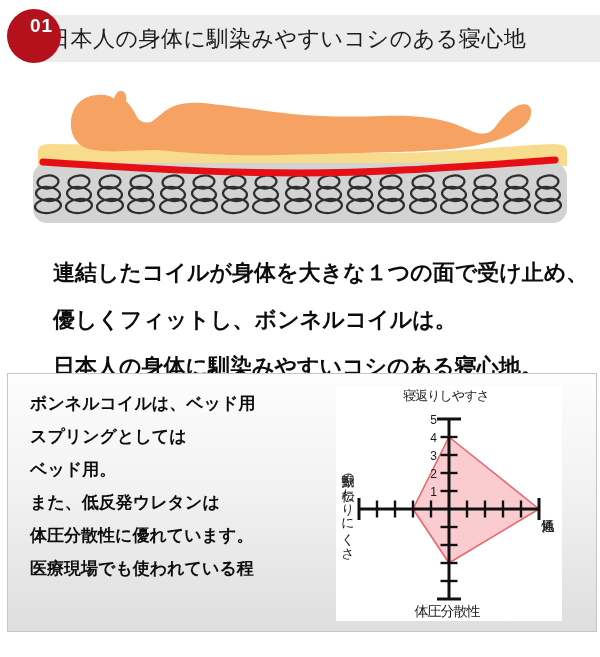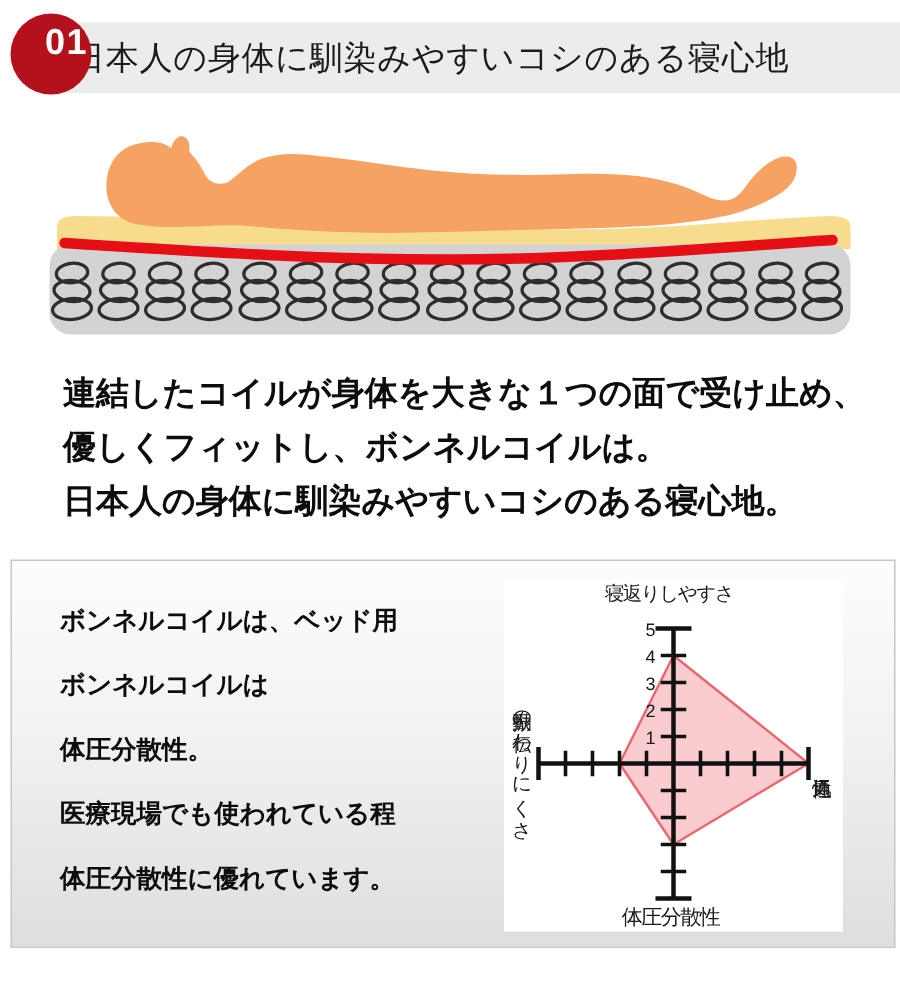--- a/index.html
+++ b/index.html
@@ -6,40 +6,40 @@
   .page{position:relative;width:600px;height:657px;background:#ffffff;overflow:hidden;
         font-family:"Liberation Sans","DejaVu Sans",sans-serif;}
 
   
   .header-bar{position:absolute;left:37px;top:15px;width:563px;height:47px;
               background:#ececec;display:flex;align-items:center;}
   .header-title{margin:0;padding-left:11px;font-size:22px;font-weight:normal;
                 color:#1b1b1b;letter-spacing:0.5px;white-space:nowrap;}
   .badge{position:absolute;left:7px;top:9px;width:54px;height:54px;border-radius:50%;
          background:#b4111c;z-index:2;}
-  .badge span{position:absolute;left:23px;top:6px;color:#ffffff;font-size:24px;
+  .badge span{position:absolute;left:23px;top:6px;color:#ffffff;font-size:19px;
               font-weight:bold;letter-spacing:1px;}
 
   
   .illustration{position:absolute;left:0;top:70px;width:600px;height:160px;}
 
   
   .lead{position:absolute;left:36px;top:241px;
         font-family:"Liberation Serif","DejaVu Serif",serif;
         font-weight:bold;font-size:22px;line-height:30px;color:#0d0d0d;}
-  .lead p{margin:6px;white-space:nowrap;}
+  .lead p{margin:17px;white-space:nowrap;}
 
   
   .info-box{position:absolute;left:7px;top:373px;width:588px;height:257px;
             border:1px solid #c6c6c6;
             background:linear-gradient(180deg,#fdfdfd 0%,#f2f2f2 45%,#dedede 100%);}
   .info-text{position:absolute;left:22px;top:13px;
              font-family:"Liberation Serif","DejaVu Serif",serif;
              font-weight:bold;font-size:17px;line-height:33px;color:#0d0d0d;}
-  .info-text p{margin:10px;white-space:nowrap;}
+  .info-text p{margin:0;white-space:nowrap;}
   .chart-panel{position:absolute;left:328px;top:12px;width:226px;height:235px;
                background:#ffffff;}
   .chart-label{font-family:"Liberation Sans","DejaVu Sans",sans-serif;
                fill:#1a1a1a;font-size:13px;letter-spacing:-1px;}
   .chart-label-v{writing-mode:vertical-rl;text-orientation:upright;}
   .tick-num{font-family:"Liberation Sans","DejaVu Sans",sans-serif;
             fill:#1a1a1a;font-size:12px;}
 </style>
 </head>
 <body>
@@ -101,24 +101,25 @@
 
   <div class="lead">
     <p>連結したコイルが身体を大きな１つの面で受け止め、</p>
     <p>優しくフィットし、ボンネルコイルは。</p>
     <p>日本人の身体に馴染みやすいコシのある寝心地。</p>
   </div>
 
   <div class="info-box">
     <div class="info-text">
       <p>ボンネルコイルは、ベッド用</p>
-      <p>ボンネルコイルは</p>
-      <p>体圧分散性。</p>
+      <p>スプリングとしては</p>
+      <p>ベッド用。</p>
+      <p>また、低反発ウレタンは</p>
+      <p>体圧分散性に優れています。</p>
       <p>医療現場でも使われている程</p>
-      <p>体圧分散性に優れています。</p>
     </div>
 
     <div class="chart-panel">
       <svg viewBox="0 0 226 235" width="226" height="235">
 
         <polygon points="113,51 203,123 113,177 77,123" fill="#f5a3a8" fill-opacity="0.55" stroke="#e8666e" stroke-width="1.6" stroke-linejoin="round"></polygon>
 
         <g stroke="#111" stroke-width="3">
           <line x1="113" y1="33" x2="113" y2="213"></line>
           <line x1="23" y1="123" x2="203" y2="123"></line>

